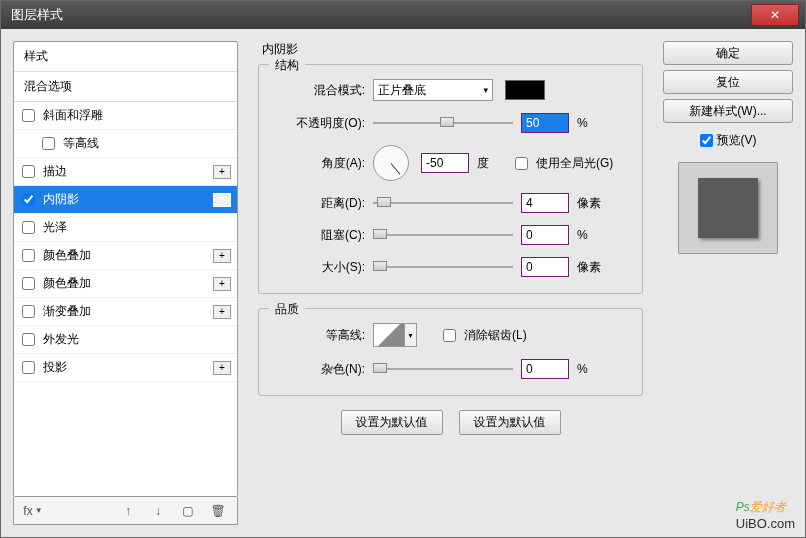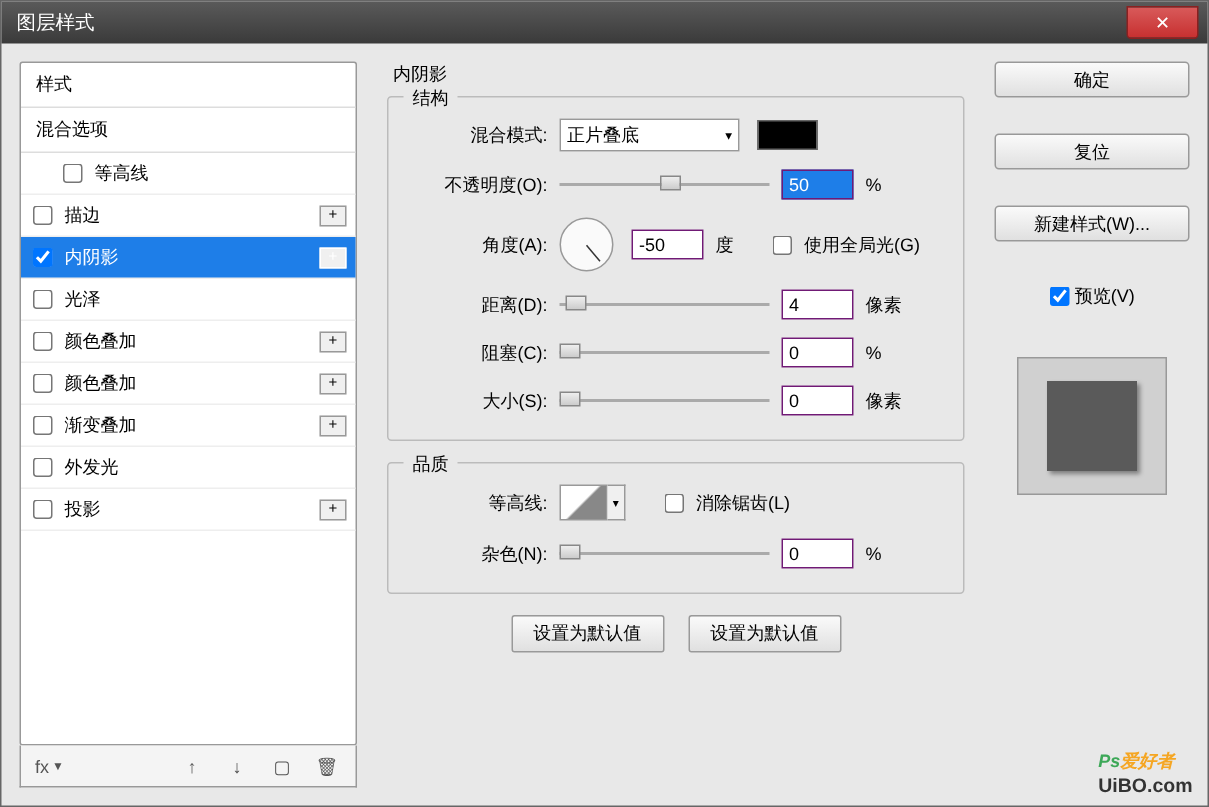--- a/index.html
+++ b/index.html
@@ -34,45 +34,49 @@
 .slider-thumb{position:absolute;width:14px;height:10px;background:linear-gradient(#eee,#ccc);border:1px solid #888;top:2px}
 .num-input{width:48px;height:20px;border:1px solid #701a75;background:#fff;padding:0 4px;text-align:left}
 .num-input.hl{background:#1e7ee8;color:#fff}
 .unit{width:30px}
 .angle-dial{width:36px;height:36px;border:1px solid #999;border-radius:50%;background:#fafafa;position:relative;margin-right:4px}
 .angle-line{position:absolute;width:14px;height:1px;background:#333;top:50%;left:50%;transform-origin:left center;transform:rotate(50deg)}
 .contour-swatch{width:32px;height:24px;border:1px solid #999;background:linear-gradient(135deg,#fff 0%,#fff 48%,#888 52%,#888 100%);display:inline-block}
 .contour-arrow{width:12px;height:24px;border:1px solid #999;border-left:none;background:#f0f0f0;display:flex;align-items:center;justify-content:center;font-size:8px}
 .btn{padding:3px 14px;border:1px solid #999;background:linear-gradient(#fafafa,#e0e0e0);border-radius:2px;cursor:pointer}
 .btn-row{display:flex;gap:16px;justify-content:center;margin-top:6px}
-.right-panel{width:130px;display:flex;flex-direction:column;gap:24px;align-items:stretch}
+.right-panel{width:130px;display:flex;flex-direction:column;gap:5px;align-items:stretch}
 .right-btn{height:24px;border:1px solid #999;background:linear-gradient(#fafafa,#e0e0e0);border-radius:3px;cursor:pointer;display:flex;align-items:center;justify-content:center}
 .preview-check{display:flex;align-items:center;justify-content:center;gap:4px;margin-top:4px}
 .preview-box{width:100px;height:92px;border:1px solid #999;background:#d0d0d0;margin:8px auto 0;display:flex;align-items:center;justify-content:center}
 .preview-inner{width:60px;height:60px;background:#5a5a5a;box-shadow:2px 2px 3px rgba(0,0,0,.4)}
-.watermark{position:absolute;right:10px;bottom:6px;font-size:18px;font-weight:bold;font-style:italic}
+.watermark{position:absolute;right:10px;bottom:6px;font-size:18px;font-weight:normal;font-style:italic}
 .wm1{color:#3da858}.wm2{color:#f5a623}.wm3{color:#333;font-size:13px;font-style:normal;display:block;text-align:right}
 </style>
 </head>
 <body>
 
 <div class="dialog">
   <div class="titlebar">
     <span class="title">图层样式</span>
     <div class="close-btn">
         <span>✕</span>
       </div>
   </div>
   <div class="body">
 
     <div class="left-panel">
       <div class="styles-list">
         <div class="style-header">样式</div>
         <div class="style-header">混合选项</div>
         <div id="style-rows">
+            <div class="style-row">
+              <input type="checkbox" style="">
+              <span>斜面和浮雕</span>
+            </div>
             <div class="style-row indent">
               <input type="checkbox" style="">
               <span>等高线</span>
             </div>
             <div class="style-row">
               <input type="checkbox" style="">
               <span>描边</span>
               <div class="plus-btn">+</div>
             </div>
             <div class="style-row selected">

